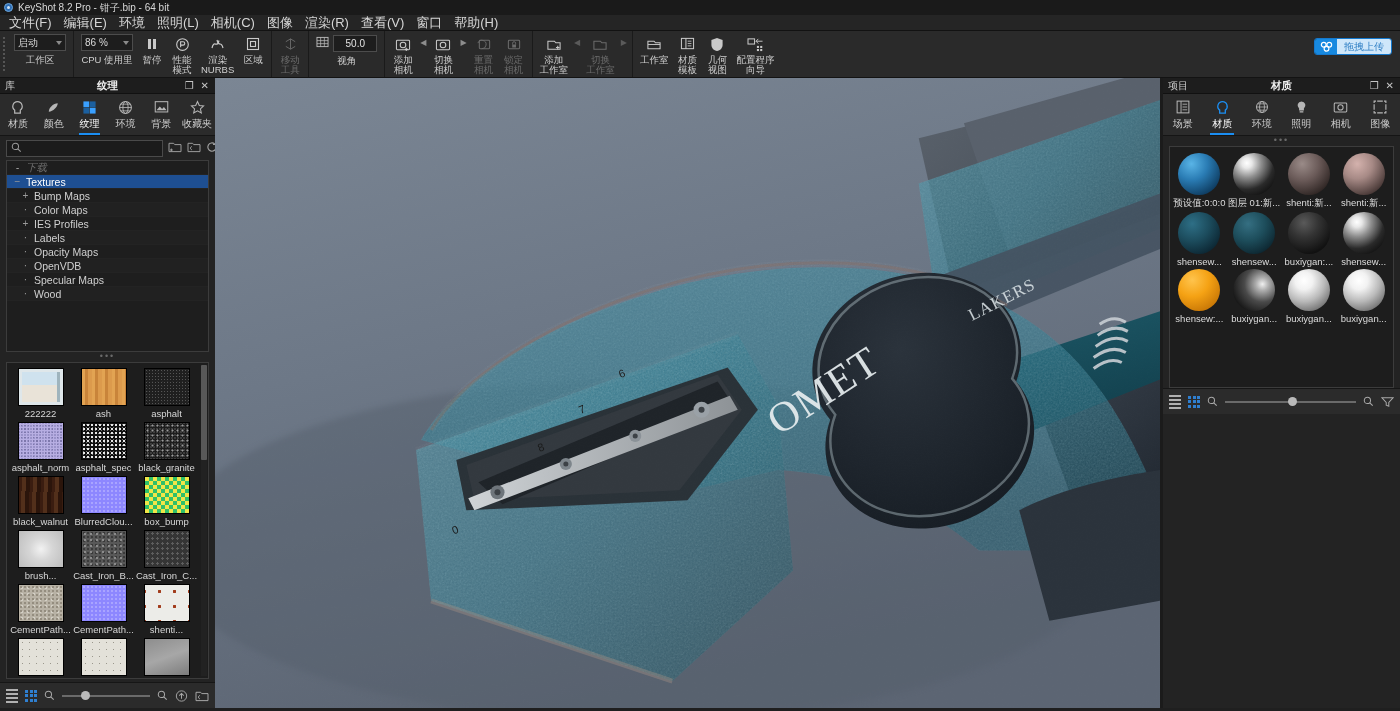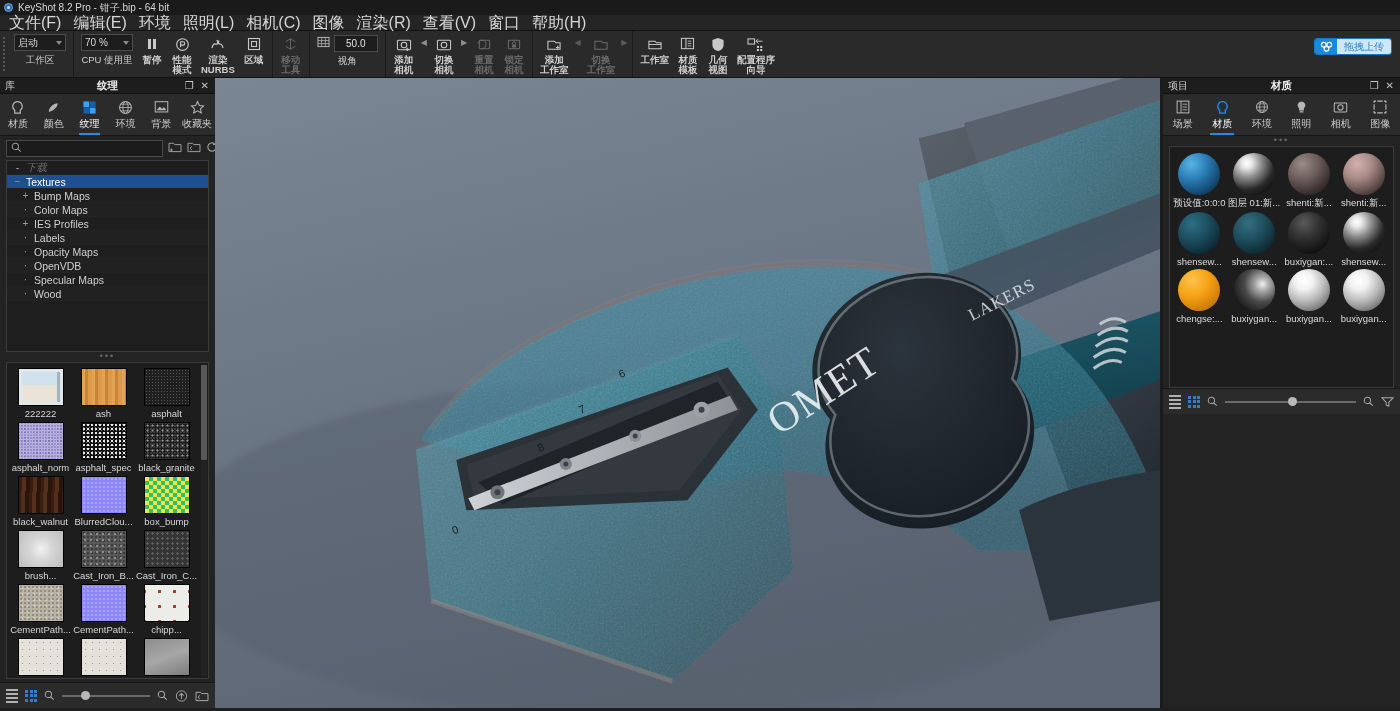--- a/index.html
+++ b/index.html
@@ -28,21 +28,21 @@
     background: #cfe3f5; border-radius: 50%;
   }
   .title-text { white-space: nowrap; }
 
   
   .menubar {
     height: 16px; background: #252525; display: flex; align-items: center;
     padding-left: 3px; border-bottom: 1px solid #121212;
   }
   .menu-item {
-    font-size: 16px; color: #d6d6d6; padding: 0 6px; line-height: 16px;
+    font-size: 13px; color: #d6d6d6; padding: 0 6px; line-height: 16px;
     white-space: nowrap; cursor: default;
   }
 
   
   .toolbar {
     height: 47px; background: #2a2a2a; display: flex; align-items: stretch;
     border-bottom: 1px solid #131313; position: relative;
   }
   .tb-grip {
     width: 7px; display: flex; align-items: center; justify-content: center;
@@ -62,21 +62,21 @@
     min-width: 30px; padding: 2px 4px 1px; display: flex; flex-direction: column;
     align-items: center; justify-content: flex-start; cursor: default;
     position: relative;
   }
   .tb-btn .ico {
     height: 22px; display: flex; align-items: center; justify-content: center;
     color: #c9c9c9;
   }
   .tb-btn .lbl {
     font-size: 9.5px; color: #cfcfcf; text-align: center; line-height: 10px;
-    white-space: pre-line; letter-spacing: 0px; font-weight: bold;
+    white-space: pre-line; letter-spacing: 0px;
   }
   .tb-btn.dim .ico, .tb-btn.dim .lbl { color: #6b6b6b; }
   .tb-btn.active { background: #313131; }
   .tb-btn.active .ico { color: #1b8ef2; }
   .tb-btn.active::after {
     content: ""; position: absolute; left: 2px; right: 2px; bottom: 0;
     height: 2px; background: #1b8ef2;
   }
 
   .combo {
@@ -265,21 +265,21 @@
           <span>启动</span>
           <span class="caret"></span>
         </div>
         <div class="lbl">工作区</div>
       </div>
     </div>
 
     <div class="tb-group">
       <div class="tb-stack">
         <div class="combo">
-          <span>70 %</span>
+          <span>86 %</span>
           <span class="caret"></span>
         </div>
         <div class="lbl">CPU 使用里</div>
       </div>
       <div class="tb-btn">
         <div class="ico">
           <svg width="14" height="14" viewBox="0 0 14 14">
               <rect x="3" y="2" width="3" height="10" fill="currentColor"></rect>
               <rect x="8" y="2" width="3" height="10" fill="currentColor"></rect>
             </svg>
@@ -671,21 +671,21 @@
             <div class="cell">
               <div class="swatch" style="background:#b8b2a5;background-image:radial-gradient(#948d7f 0.8px,transparent 1px),radial-gradient(#d2cec4 0.8px,transparent 1px);background-size:4px 4px,6px 6px;"></div>
               <div class="cap">CementPath...</div>
             </div>
             <div class="cell">
               <div class="swatch" style="background:#8d87ff;background-image:radial-gradient(#a9a4ff 1px,transparent 1.3px);background-size:4px 4px;"></div>
               <div class="cap">CementPath...</div>
             </div>
             <div class="cell">
               <div class="swatch" style="background:#ecece8;background-image:radial-gradient(#a23c1c 1.4px,transparent 1.6px);background-size:15px 15px;background-position:22px 14px;"></div>
-              <div class="cap">chipp...</div>
+              <div class="cap">shenti...</div>
             </div>
             <div class="cell">
               <div class="swatch" style="background:#e3e1d9;background-image:radial-gradient(#9a978c 0.7px,transparent 0.9px);background-size:7px 7px;"></div>
               <div class="cap">CleanConcr...</div>
             </div>
             <div class="cell">
               <div class="swatch" style="background:#e3e1d9;background-image:radial-gradient(#9a978c 0.7px,transparent 0.9px);background-size:7px 7px;"></div>
               <div class="cap">CleanConcr...</div>
             </div>
             <div class="cell">
@@ -997,21 +997,21 @@
             <div class="mcell">
               <div class="ball" style="background-repeat:no-repeat;background:radial-gradient(circle at 38% 26%,#5a5a5a 0%,#343434 35%,#121212 75%,#070707 100%);"></div>
               <div class="cap">buxiygan:...</div>
             </div>
             <div class="mcell">
               <div class="ball" style="background-repeat:no-repeat;background:radial-gradient(circle at 33% 24%,#ffffff 0%,#e8e8e8 12%,#8e8e8e 34%,#2a2a2a 62%,#101010 85%),radial-gradient(circle at 88% 48%,#e34b33 0%,transparent 28%);"></div>
               <div class="cap">shensew...</div>
             </div>
             <div class="mcell">
               <div class="ball" style="background-repeat:no-repeat;background:radial-gradient(circle at 34% 26%,#ffc44d 0%,#f5a214 40%,#c87706 80%,#8c4f03 100%);"></div>
-              <div class="cap">chengse:...</div>
+              <div class="cap">shensew:...</div>
             </div>
             <div class="mcell">
               <div class="ball" style="background-repeat:no-repeat;background:radial-gradient(circle at 70% 36%,#f0f0f0 0%,#aeaeae 16%,#4a4a4a 45%,#151515 80%),radial-gradient(circle at 92% 48%,#cf4a33 0%,transparent 22%);"></div>
               <div class="cap">buxiygan...</div>
             </div>
             <div class="mcell">
               <div class="ball" style="background-repeat:no-repeat;background:radial-gradient(circle at 38% 28%,#ffffff 0%,#f2f2f2 22%,#b9b9b9 52%,#6e6e6e 82%,#3a3a3a 100%),radial-gradient(circle at 88% 46%,#d8503a 0%,transparent 26%);"></div>
               <div class="cap">buxiygan...</div>
             </div>
             <div class="mcell">

